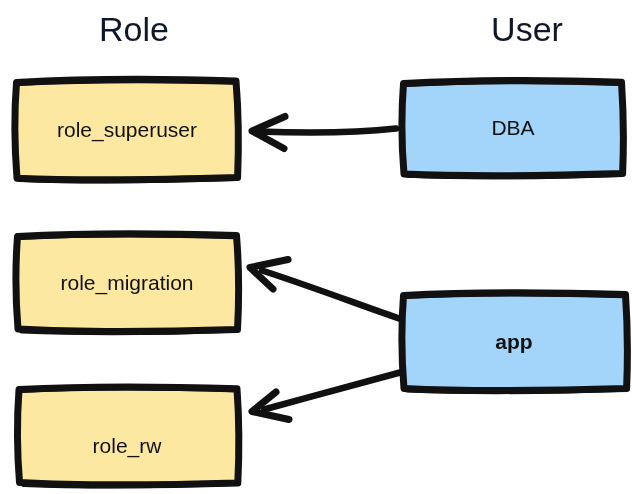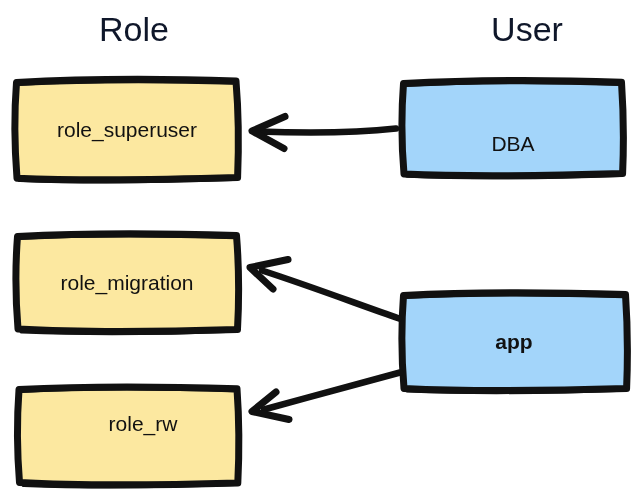--- a/index.html
+++ b/index.html
@@ -47,22 +47,22 @@
     text-align: center;
     font-family: "Liberation Sans", sans-serif;
     font-size: 21px;
     font-weight: 400;
     color: #111111;
     white-space: nowrap;
     pointer-events: none;
   }
   #label-role-superuser { left: 14px;  top: 118px; width: 226px; }
   #label-role-migration { left: 14px;  top: 271px; width: 226px; }
-  #label-role-rw        { left: 14px;  top: 412px; width: 226px; padding-left: 16px; }
-  #label-dba            { left: 400px; top: 132px; width: 226px; }
+  #label-role-rw        { left: 14px;  top: 434px; width: 226px; }
+  #label-dba            { left: 400px; top: 116px; width: 226px; }
   #label-app            { left: 400px; top: 330px; width: 228px; font-weight: bold; }
 
   .hit {
     position: absolute;
     background: transparent;
   }
 </style>
 </head>
 <body>
 

